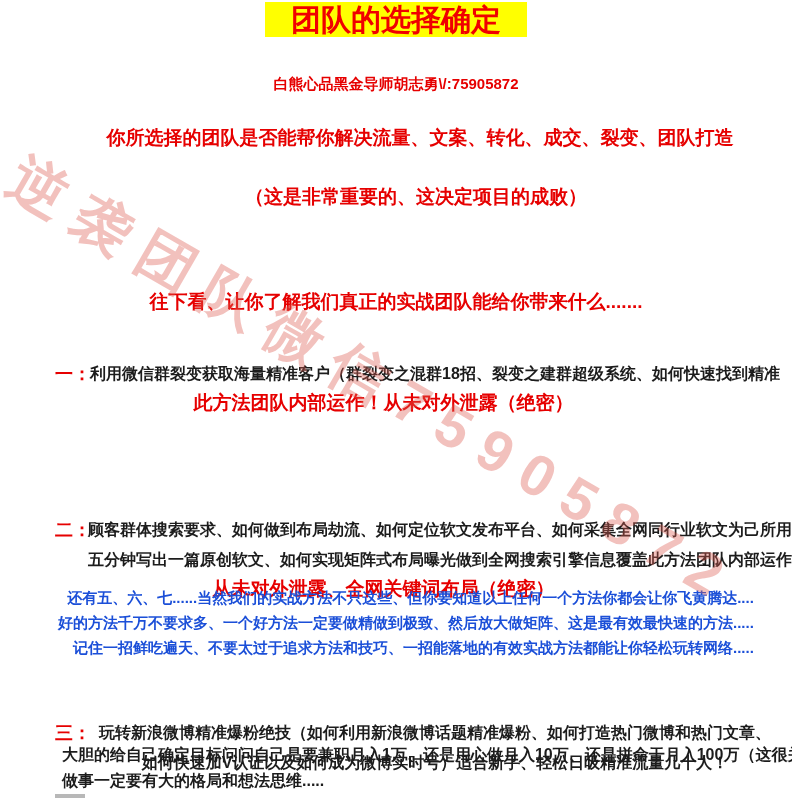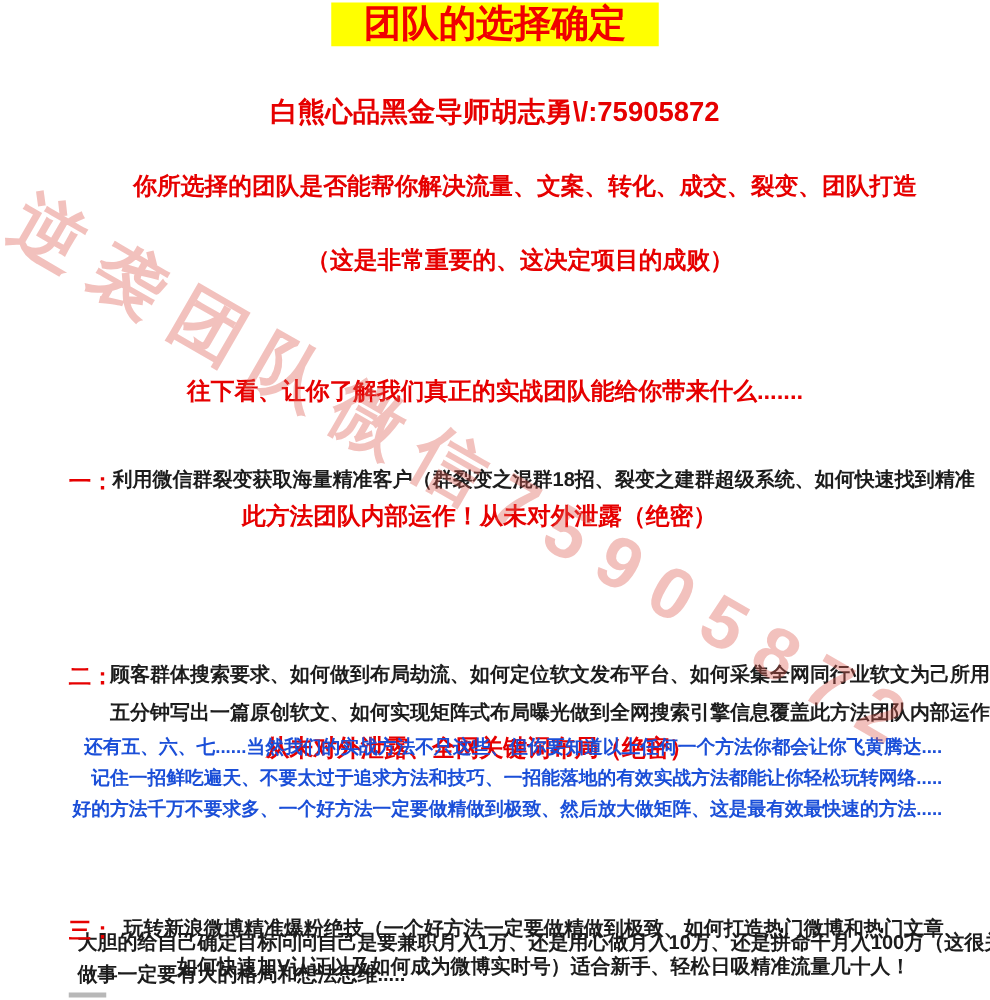--- a/index.html
+++ b/index.html
@@ -18,21 +18,21 @@
     white-space:nowrap; z-index:6; pointer-events:none;
   }
   .abs { position:absolute; left:0; right:0; }
   .center { text-align:center; }
   .red { color:#e60000; }
   .yellow-title {
     display:inline-block; background:#ffff00; color:#f00000;text-align:center;
   }
   .t1 { font-size:30px; line-height:35px; padding:0 26px; }
   .title1-wrap { top:2px; }
-  .contact { top:40px; font-size:22px; white-space:nowrap; }
+  .contact { top:40px; font-size:15px; white-space:nowrap; }
   .intro { font-size:19px; white-space:nowrap; }
   .intro1 { top:71px;margin-left:48px; }
   .intro2 { top:104px;padding-left:40px; }
   .intro3 { top:138px;margin-top:45px; }
   .section { position:absolute; left:55px; width:727px; }
   .sec1 { top:182px; }
   .sec2 { top:280px; }
   .sec3 { top:395px; }
   .sec-label {
     position:absolute; left:0; top:0;
@@ -92,30 +92,30 @@
     <div class="sec-lines">
       <div>顾客群体搜索要求、如何做到布局劫流、如何定位软文发布平台、如何采集全网同行业软文为己所用</div>
       <div>五分钟写出一篇原创软文、如何实现矩阵式布局曝光做到全网搜索引擎信息覆盖此方法团队内部运作</div>
     </div>
     <div class="sec-highlight">从未对外泄露、全网关键词布局（绝密）</div>
   </div>
 
   <div class="section sec3 layer">
     <span class="sec-label">三：</span>
     <div class="sec-lines">
-      <div>玩转新浪微博精准爆粉绝技（一个好方法一定要做精做到极致、如何打造热门微博和热门文章、</div>
+      <div>玩转新浪微博精准爆粉绝技（如何利用新浪微博话题精准爆粉、如何打造热门微博和热门文章、</div>
       <div>如何快速加V认证以及如何成为微博实时号）适合新手、轻松日吸精准流量几十人！</div>
     </div>
 
   </div>
 
   <div class="blue-block">
     <div>还有五、六、七......当然我们的实战方法不只这些、但你要知道以上任何一个方法你都会让你飞黄腾达....</div>
+    <div>好的方法千万不要求多、一个好方法一定要做精做到极致、然后放大做矩阵、这是最有效最快速的方法.....</div>
     <div>记住一招鲜吃遍天、不要太过于追求方法和技巧、一招能落地的有效实战方法都能让你轻松玩转网络.....</div>
-    <div>好的方法千万不要求多、一个好方法一定要做精做到极致、然后放大做矩阵、这是最有效最快速的方法.....</div>
   </div>
 
   <div class="goal-lines">
     <div>大胆的给自己确定目标问问自己是要兼职月入1万、还是用心做月入10万、还是拼命干月入100万（这很关键）</div>
     <div>做事一定要有大的格局和想法思维.....</div>
   </div>
 
   <div class="stub"></div>
 
 </div>

